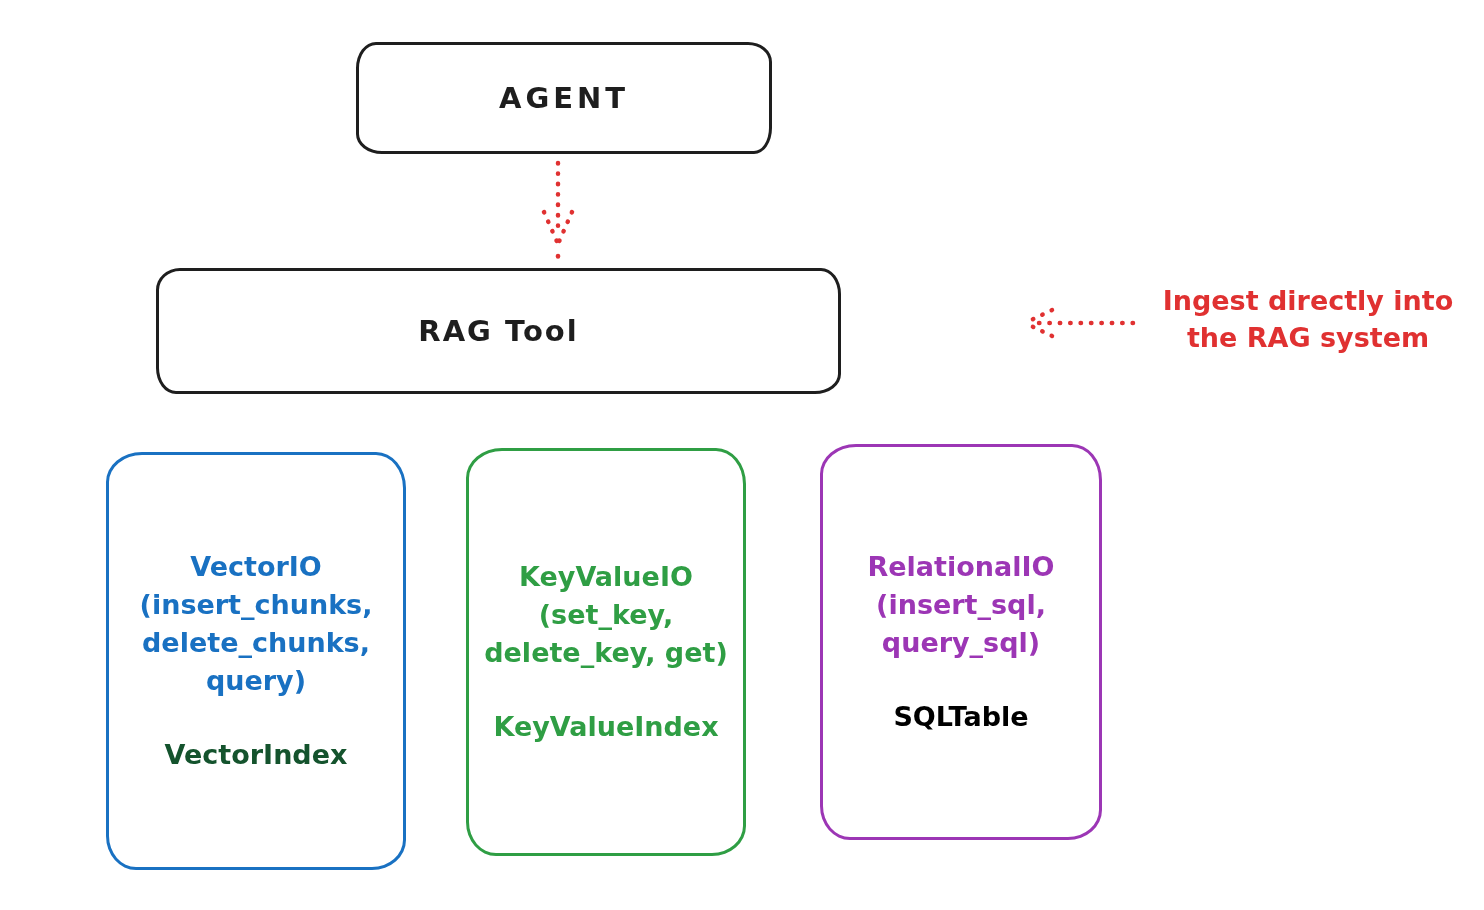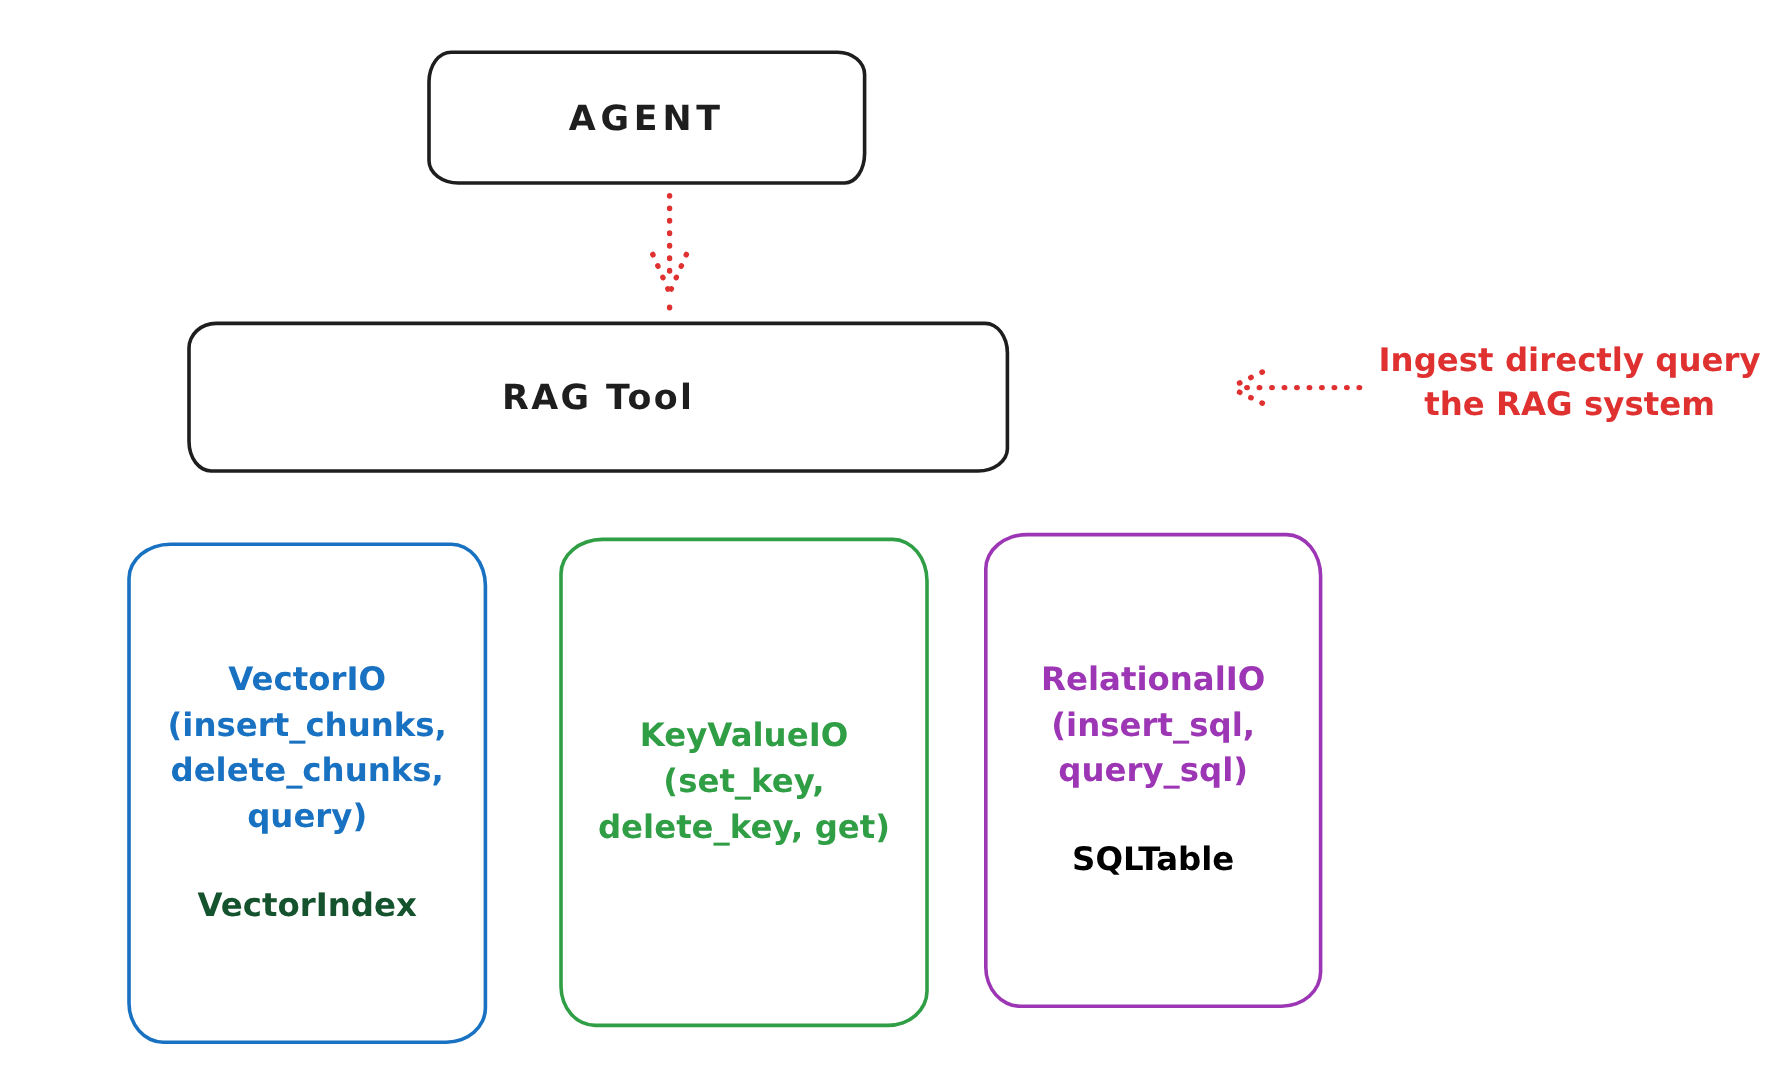--- a/index.html
+++ b/index.html
@@ -16,21 +16,21 @@
   .node {
     position: absolute;
     border: 3.5px solid #1e1e1e;
     background: #ffffff;
     display: flex;
     align-items: center;
     justify-content: center;
     color: #1e1e1e;
   }
   .agent-box {
-    left: 356px; top: 42px; width: 366px; height: 112px;
+    left: 356px; top: 42px; width: 416px; height: 112px;
     border-radius: 20px 24px 18px 26px / 26px 20px 26px 20px;
     font-size: 29px; font-weight: 700; letter-spacing: 4px;
   }
   .rag-box {
     left: 156px; top: 268px; width: 685px; height: 126px;
     border-radius: 24px 20px 26px 20px / 22px 26px 20px 26px;
     font-size: 29px; font-weight: 600; letter-spacing: 2px;
   }
   
   .arrow { position: absolute; }
@@ -64,21 +64,21 @@
     justify-content: center;
     gap: 36px;
     text-align: center;
     font-size: 27px;
     font-weight: 600;
     line-height: 38px;
     margin-left: 36px;
   }
   .io-box .io-title, .io-box .io-index { white-space: pre-line; }
   .io-vector     { left: 70px;  top: 452px; width: 300px; height: 418px; }
-  .io-keyvalue   { left: 430px; top: 448px; width: 308px; height: 408px; }
+  .io-keyvalue   { left: 430px; top: 448px; width: 280px; height: 408px; }
   .io-relational { left: 784px; top: 444px; width: 282px; height: 396px; }
 </style>
 </head>
 <body>
 
 <div class="canvas">
 
   <div class="node agent-box">
     <span>AGENT</span>
   </div>
@@ -93,35 +93,36 @@
   <div class="node rag-box">
     <span>RAG Tool</span>
   </div>
 
   <svg class="arrow arrow-left" width="124" height="42" viewBox="0 0 124 42">
     <path d="M119,21 L16,21"></path>
     <path d="M38,8 L11,21"></path>
     <path d="M38,34 L11,21"></path>
   </svg>
 
-  <div class="annotation" style="color: rgb(224, 49, 49);">Ingest directly query
+  <div class="annotation" style="color: rgb(224, 49, 49);">Ingest directly into
 the RAG system</div>
 
   <div class="io-box io-vector" style="border-color: rgb(25, 113, 194);">
     <div class="io-title" style="color: rgb(25, 113, 194);">VectorIO
 (insert_chunks,
 delete_chunks,
 query)</div>
     <div class="io-index" style="color: #14532d;">VectorIndex</div>
   </div>
 
   <div class="io-box io-keyvalue" style="border-color: rgb(47, 158, 68);">
     <div class="io-title" style="color: rgb(47, 158, 68);">KeyValueIO
 (set_key,
 delete_key, get)</div>
+    <div class="io-index" style="color: rgb(47, 158, 68);">KeyValueIndex</div>
   </div>
 
   <div class="io-box io-relational" style="border-color: rgb(156, 54, 181);">
     <div class="io-title" style="color: rgb(156, 54, 181);">RelationalIO
 (insert_sql,
 query_sql)</div>
     <div class="io-index" style="color: #000000;">SQLTable</div>
   </div>
 
 </div>

